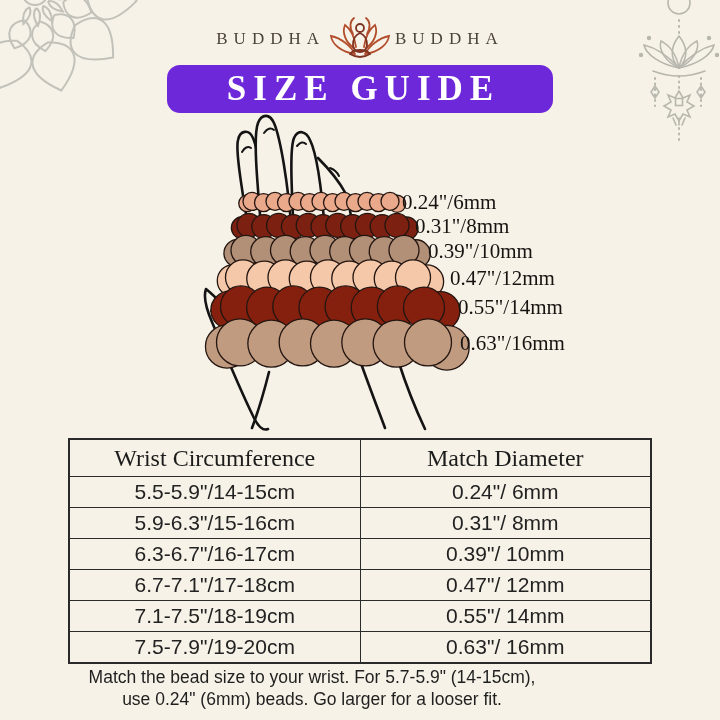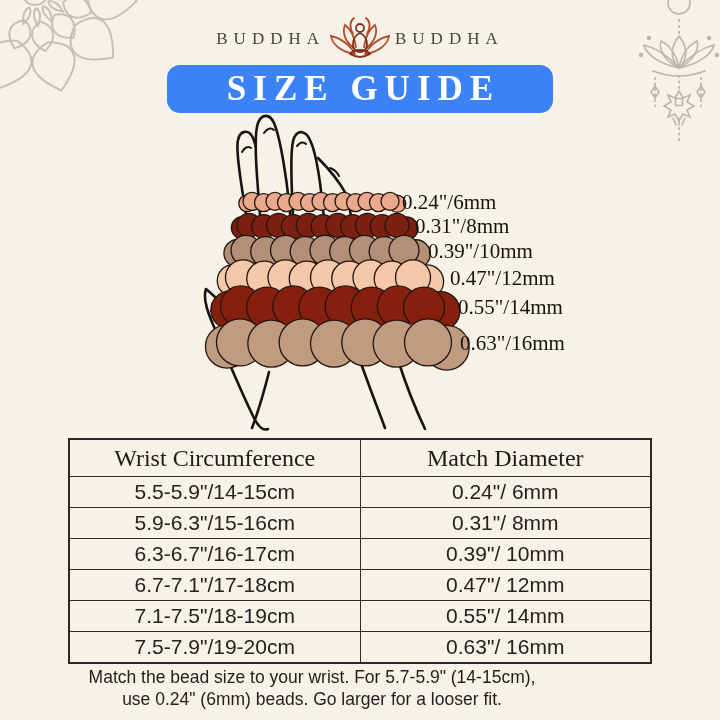--- a/index.html
+++ b/index.html
@@ -19,21 +19,21 @@
     display:flex;align-items:center;justify-content:center;gap:2px;
   }
   .logo-text{
     font-family:"Liberation Serif",serif;
     font-size:17px;letter-spacing:6px;color:#4a433c;
   }
 
   
   .banner{
     position:absolute;left:167px;top:65px;width:386px;height:48px;
-    background:#3b82f6;border-radius:13px;
+    background:#6d28d9;border-radius:13px;
     display:flex;align-items:center;justify-content:center;
   }
   .banner span{
     font-family:"Liberation Serif",serif;font-weight:700;
     font-size:35px;letter-spacing:7px;margin-right:-7px;color:#ffffff;
   }
 
   
   #hand-diagram{position:absolute;left:140px;top:110px;}
   #hand-diagram text{

